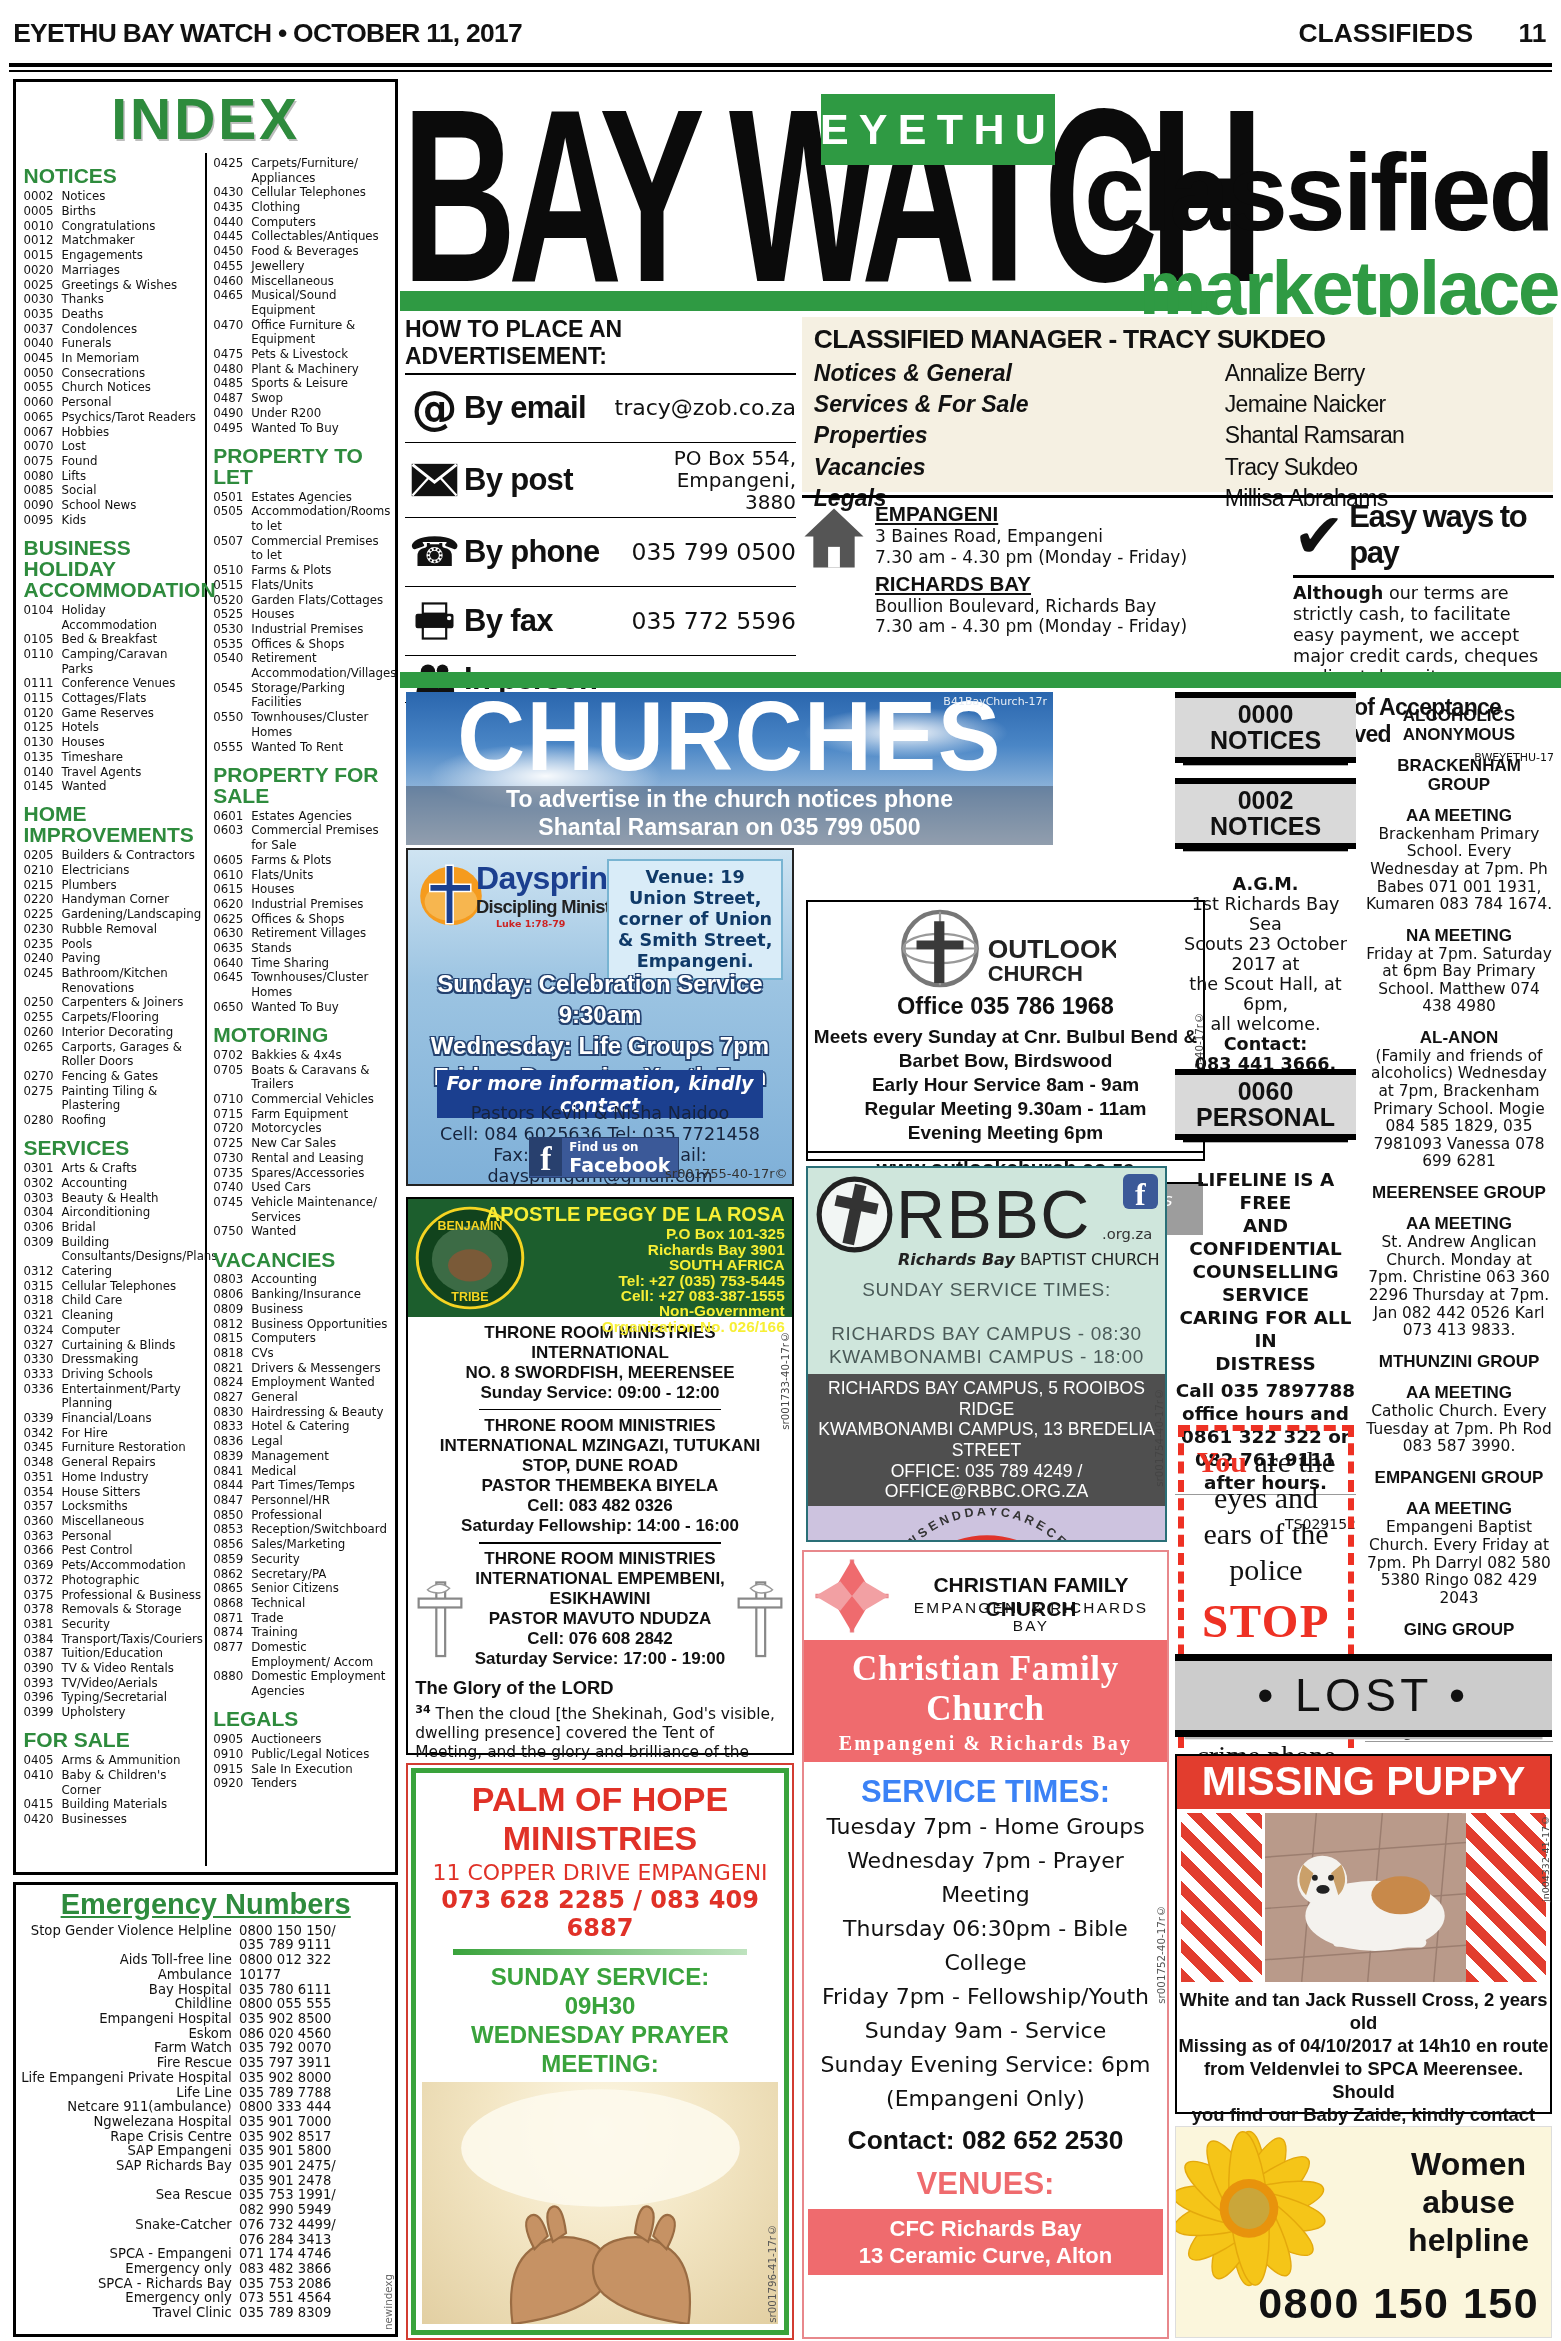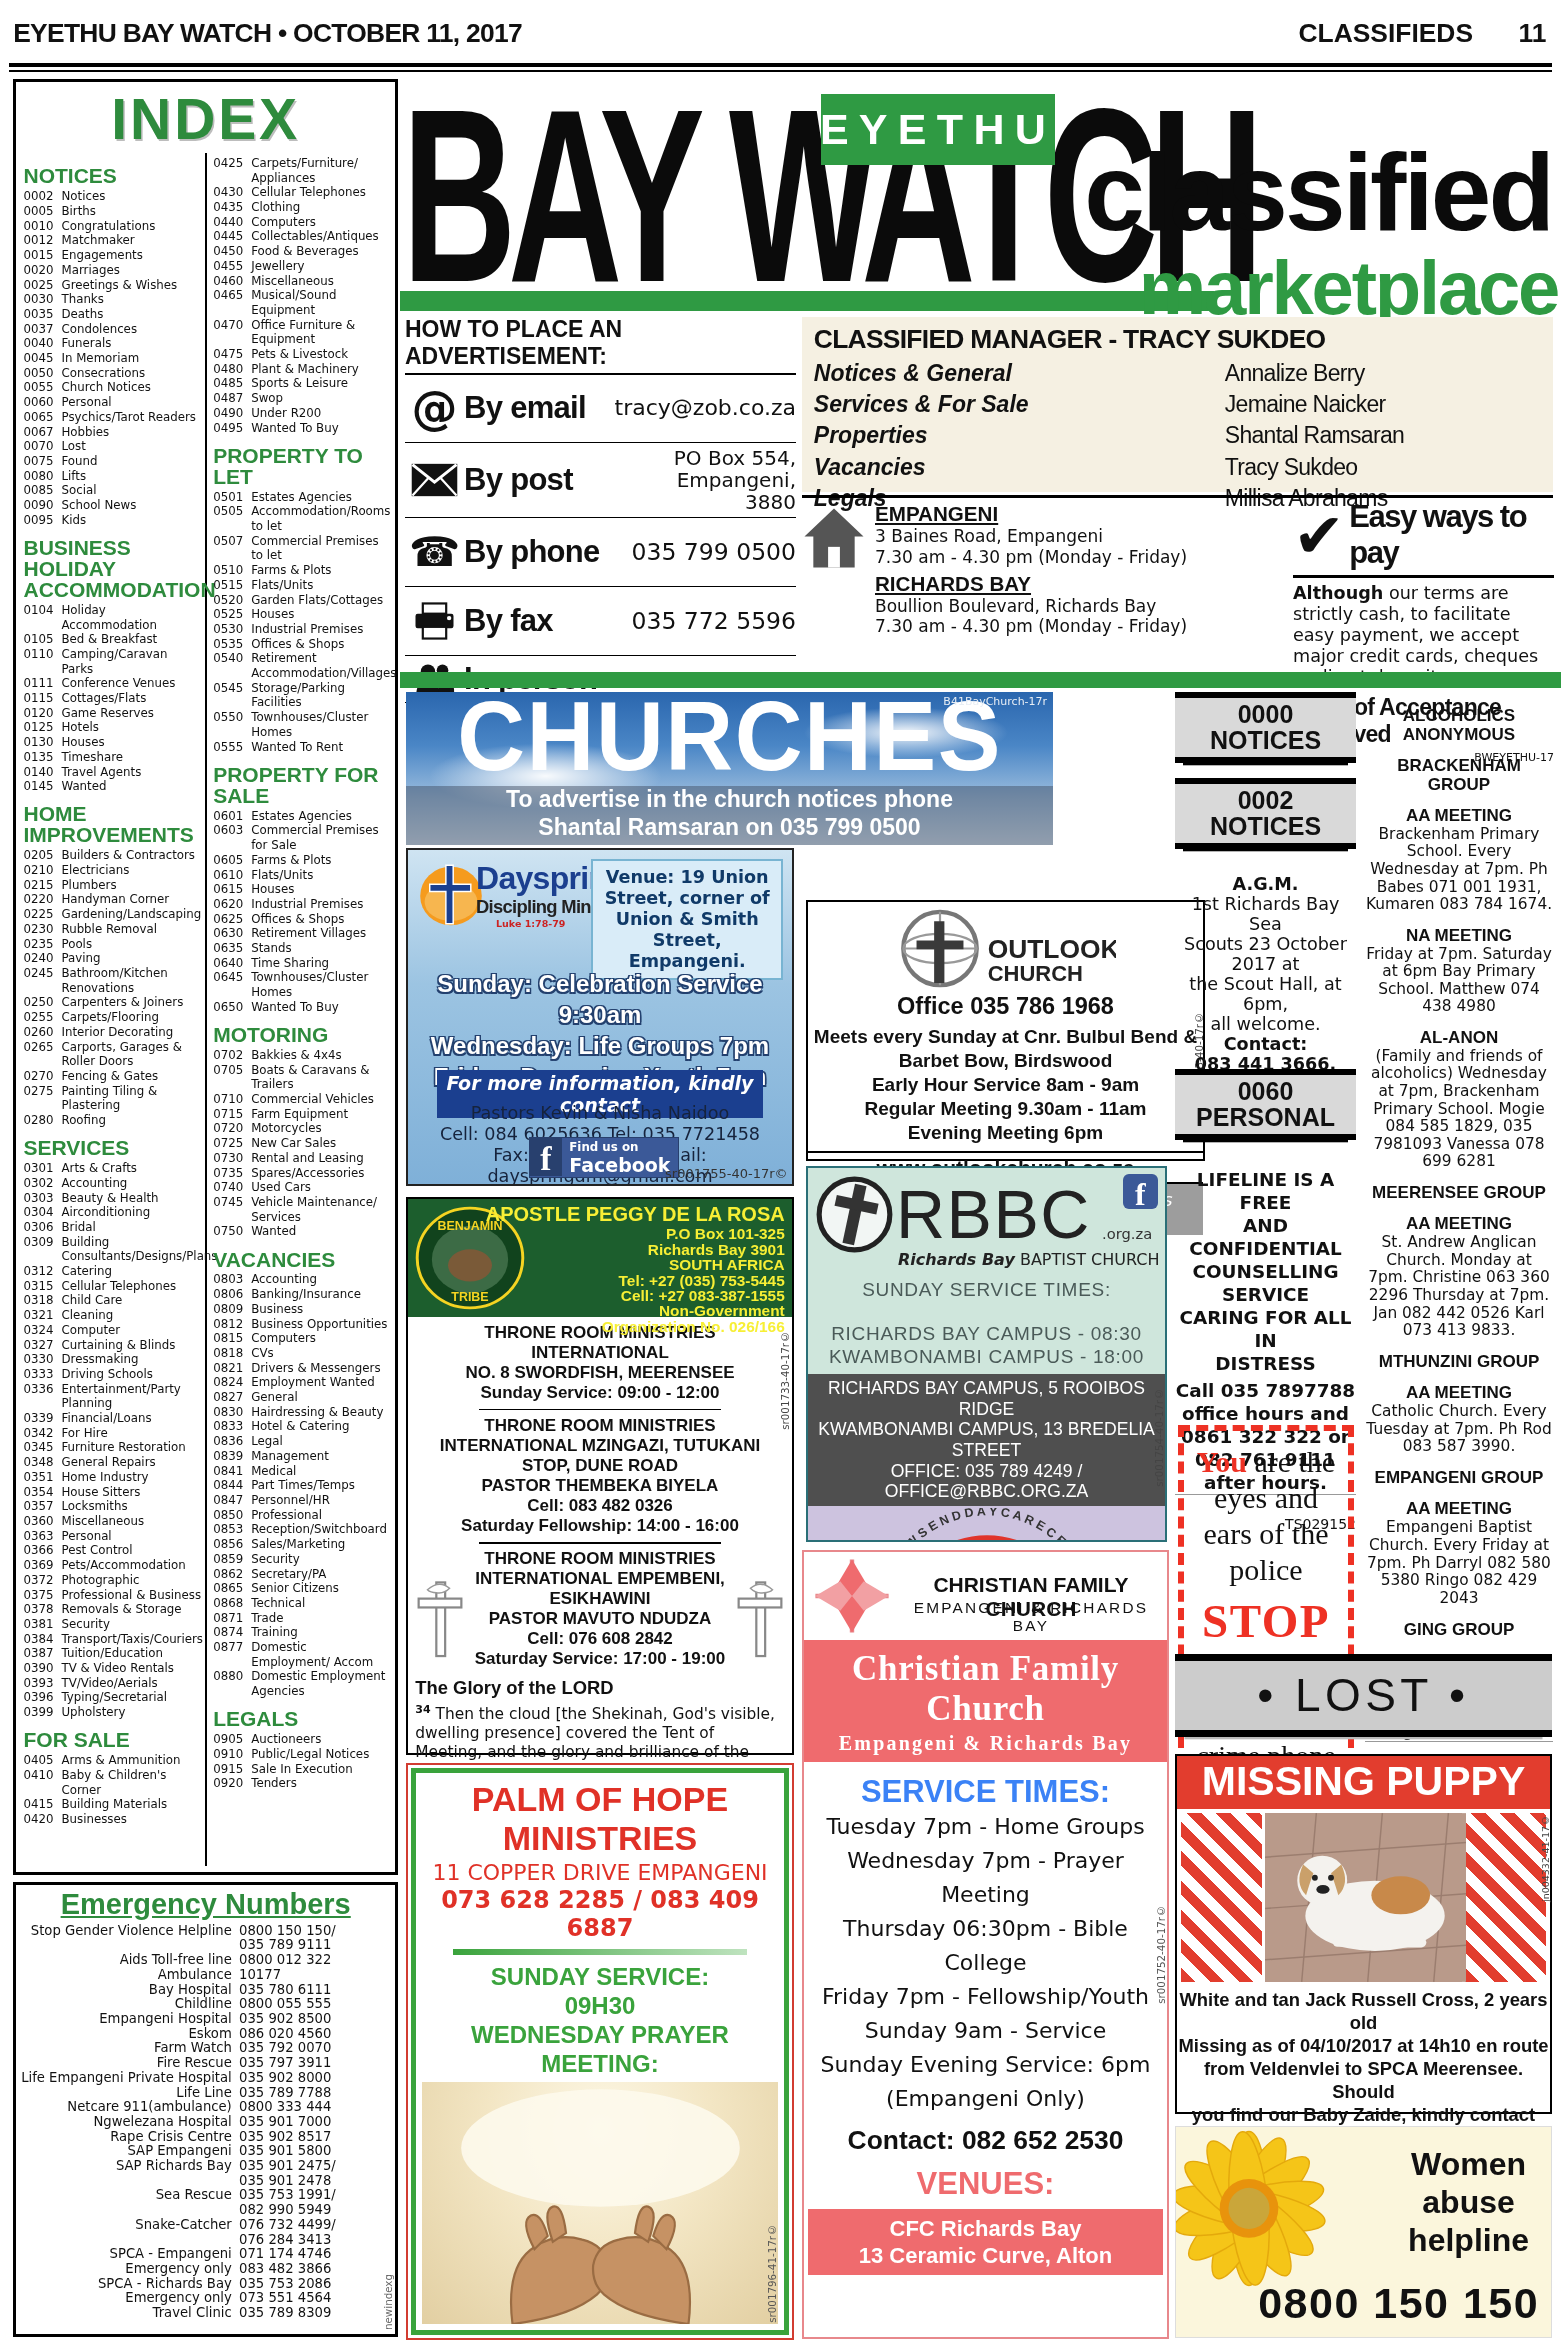--- a/index.html
+++ b/index.html
@@ -86,21 +86,21 @@
   .cb-l1 { position:absolute; left:0; right:0; bottom:32px; text-align:center; color:#fff; font-family:"Liberation Sans",sans-serif; font-weight:bold; font-size:23px; }
   .cb-l2 { position:absolute; left:0; right:0; bottom:4.4px; text-align:center; color:#fff; font-family:"Liberation Sans",sans-serif; font-weight:bold; font-size:23px; }
   .cb-code { position:absolute; right:5.9px; top:2.9px; color:#e8eef5; font-size:11px; }
 
   
   .day { position:absolute; left:406px; top:848px; width:388px; height:338px; border:2.2px solid #222; background:linear-gradient(180deg,#cfe4f2 0%,#9cc4e2 40%,#7fb0d8 100%); overflow:hidden; }
   .day-logo { position:absolute; left:10.3px; top:8.8px; width:184px; }
   .day-name { position:absolute; left:68px; top:10.3px; color:#1b3f8f; font-family:"Liberation Sans",sans-serif; font-weight:bold; font-size:32px; letter-spacing:-0.7px; }
   .day-sub { position:absolute; left:68px; top:46px; color:#222; font-family:"Liberation Sans",sans-serif; font-weight:bold; font-size:18.4px; letter-spacing:-0.7px; }
   .day-verse { position:absolute; left:88px; top:68px; color:#c22; font-size:9.5px; font-weight:bold; }
-  .day-venue { position:absolute; right:8.8px; top:8.8px; width:192px; background:#d9ecf8; border:2.9px solid #78b4d2; padding:5.9px; text-align:center; font-weight:bold; font-size:17.6px; line-height:21px; color:#103a68; }
+  .day-venue { position:absolute; right:8.8px; top:8.8px; width:176px; background:#d9ecf8; border:2.9px solid #78b4d2; padding:5.9px; text-align:center; font-weight:bold; font-size:17.6px; line-height:21px; color:#103a68; }
   .day-times { position:absolute; left:0; right:0; top:118px; text-align:center; font-family:"Liberation Sans",sans-serif; font-weight:bold; font-size:24px; line-height:31px; color:#fff; text-shadow:1.5px 1.5px 0 #23406e, -1.5px 1.5px 0 #23406e, 1.5px -1.5px 0 #23406e, -1.5px -1.5px 0 #23406e; }
   .day-bar { position:absolute; left:29px; right:29px; top:220px; background:#1b3f8f; color:#fff; font-style:italic; font-weight:bold; font-size:19px; text-align:center; padding:2.2px 0; }
   .day-contact { position:absolute; left:0; right:0; top:253px; text-align:center; font-size:17.6px; line-height:21px; color:#16233c; }
   .day-fb { position:absolute; left:121px; bottom:5.9px; display:flex; background:#3b5998; border:1.5px solid #28406e; }
   .day-fb-f { width:32px; height:38px; background:#28406e; color:#fff; font-family:"Liberation Serif",serif; font-weight:bold; font-size:34px; text-align:center; line-height:41px; }
   .day-fb-t { color:#fff; padding:1.5px 7.3px; font-size:11.8px; font-weight:bold; }
   .day-fb-t .big { font-size:19px; }
   .day-code { position:absolute; right:4.4px; bottom:2.9px; font-size:13px; color:#333; }
 
   

